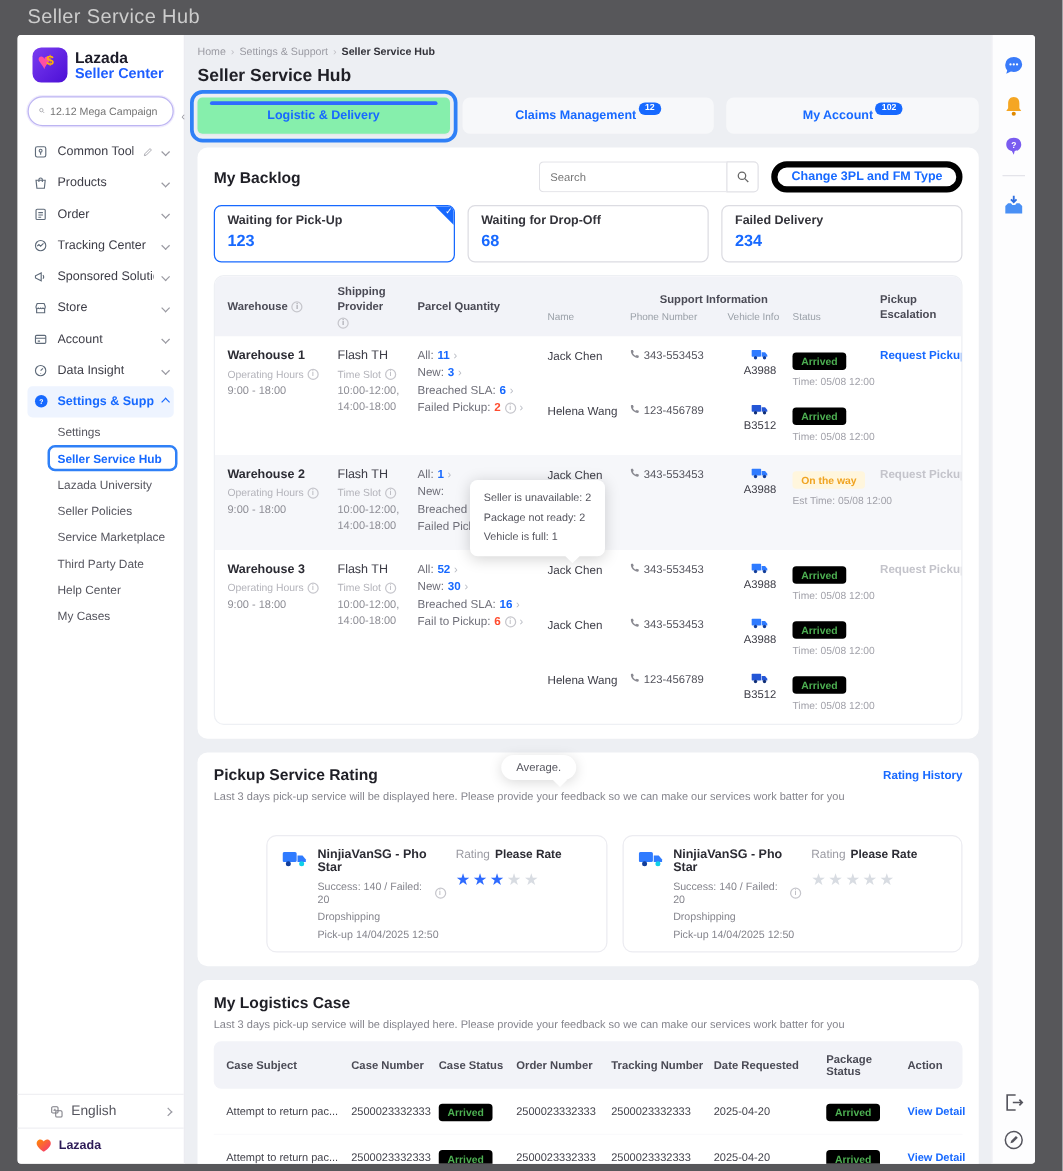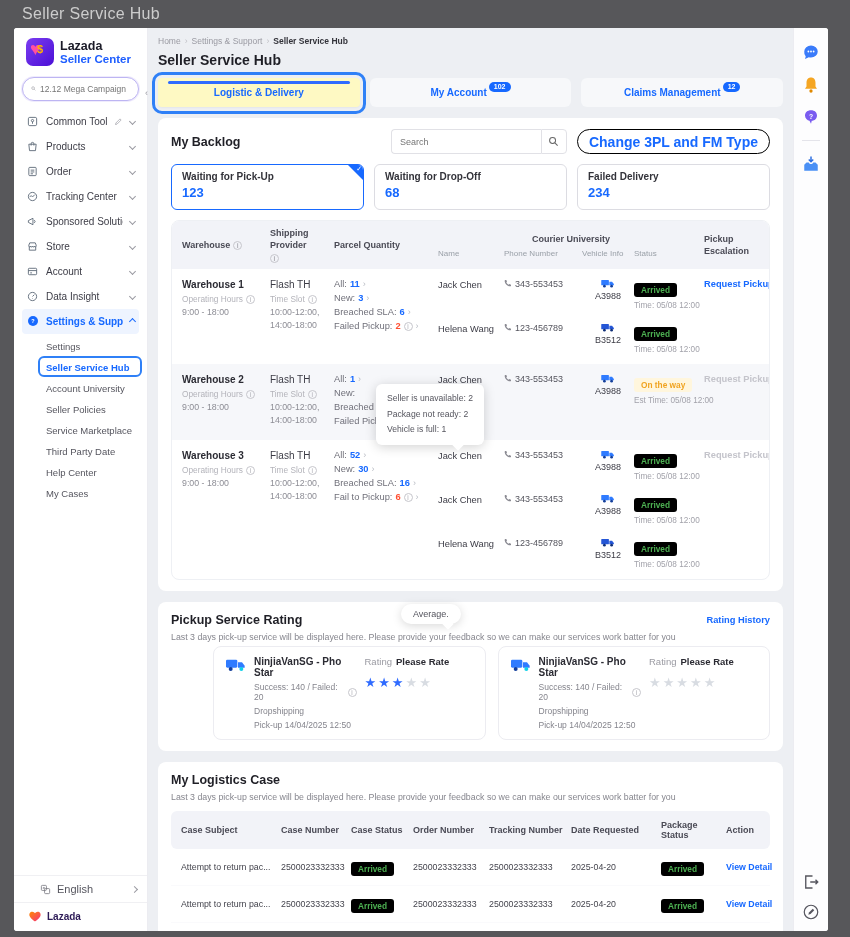--- a/index.html
+++ b/index.html
@@ -46,35 +46,35 @@
   .content { width:645px; background:#edeff3; padding:8px 10px 0 10px; position:relative; flex-shrink:0; }
   .breadcrumb { font-size:8.5px; color:#9a9aa2; display:flex; gap:4px; align-items:center; }
   .breadcrumb .sep { color:#c0c0c6; }
   .breadcrumb .current { color:#33333a; font-weight:bold; }
   .page-title { font-size:14px; font-weight:bold; color:#1f1f26; margin-top:6px; }
 
   .tabs { display:flex; gap:10px; margin-top:10px; }
   .tab { flex:1; height:29px; background:#f7f8fa; border-radius:6px; display:flex; align-items:center; justify-content:center; font-size:10px; font-weight:bold; color:#1769ff; cursor:pointer; position:relative; }
   .tab-badge { position:relative; top:-6px; margin-left:2px; background:#1769ff; color:#fff; font-size:7px; font-weight:bold; padding:1.5px 5px; border-radius:8px; }
   .tab-active-wrap { flex:1; position:relative; }
-  .tab.active { background:#fef9c3; border-radius:4px; box-shadow:0 1px 2px rgba(0,0,0,.04); width:100%; }
+  .tab.active { background:#86efac; border-radius:4px; box-shadow:0 1px 2px rgba(0,0,0,.04); width:100%; }
   .tab.active::before { content:""; position:absolute; top:3px; left:10px; right:10px; height:3px; border-radius:2px; background:#2f6bff; }
   .tab-annotation { position:absolute; left:-6px; top:-6px; right:-6px; bottom:-7px; border:3px solid #2f80f7; border-radius:10px; pointer-events:none; z-index:4; }
 
   .panel { background:#fff; border-radius:8px; margin-top:11px; padding:11px 13px; position:relative; }
   .panel-title { font-size:12.5px; font-weight:bold; color:#1f1f26; }
   .panel-sub { font-size:8.8px; color:#85858d; margin-top:5px; }
 
   
   .backlog-head { display:flex; align-items:center; }
   .backlog-head .sp { margin-left:auto; }
   .bl-search { display:flex; height:25px; }
   .bl-search input { width:150px; border:1px solid #e1e1e6; border-right:none; border-radius:4px 0 0 4px; padding:0 8px; font-size:9px; color:#666; outline:none; font-family:inherit; }
   .bl-search-btn { width:26px; border:1px solid #e1e1e6; border-radius:0 4px 4px 0; background:#fff; display:flex; align-items:center; justify-content:center; cursor:pointer; }
-  .change-btn { margin-left:10px; height:25px; border:1px solid #000000; color:#1769ff; background:#fff; border-radius:13px; font-size:14px; font-weight:bold; padding:0 11px; cursor:pointer; font-family:inherit; }
+  .change-btn { margin-left:10px; height:25px; border:5px solid #000000; color:#1769ff; background:#fff; border-radius:13px; font-size:10px; font-weight:bold; padding:0 11px; cursor:pointer; font-family:inherit; }
 
   .cards { display:flex; gap:10px; margin-top:10px; }
   .scard { flex:1; height:46px; border:1px solid #dcdce2; border-radius:6px; padding:6px 10px; position:relative; background:#fff; cursor:pointer; overflow:hidden; }
   .scard .lbl { font-size:10px; font-weight:bold; color:#33333a; }
   .scard .cnt { font-size:13px; font-weight:bold; color:#1769ff; margin-top:3px; }
   .scard.selected { border:1.5px solid #1769ff; }
   .corner-check { position:absolute; top:0; right:0; width:0; height:0; border-top:15px solid #1769ff; border-left:15px solid transparent; }
   .corner-check span { position:absolute; top:-15px; right:1px; color:#fff; font-size:7px; }
 
   
@@ -106,21 +106,21 @@
   .esc-link.disabled { color:#c4c4cb; cursor:default; }
   .info { display:inline-block; width:9px; height:9px; border:1px solid #c6c6cc; border-radius:50%; font-size:6.5px; line-height:8px; text-align:center; color:#ababb2; font-style:normal; flex-shrink:0; }
 
   .parcel-tooltip { position:absolute; left:-62px; top:10px; background:#fff; border-radius:6px; box-shadow:0 2px 12px rgba(0,0,0,.18); padding:7px 11px; font-size:8.6px; color:#55555e; line-height:1.8; white-space:nowrap; z-index:6; }
   .tt-arrow { position:absolute; bottom:-4px; left:72%; width:8px; height:8px; background:#fff; transform:rotate(45deg); }
 
   
   .rating-head { display:flex; align-items:center; }
   .history-link { margin-left:auto; font-size:9.3px; font-weight:bold; color:#1769ff; cursor:pointer; }
   .avg-tooltip { position:absolute; left:243px; top:2px; background:#fff; border-radius:12px; box-shadow:0 2px 10px rgba(0,0,0,.15); padding:5px 12px; font-size:9px; color:#55555e; z-index:5; }
-  .rating-cards { display:flex; gap:12px; margin-top:4px; padding-left:42px; }
+  .rating-cards { display:flex; gap:12px; margin-top:26px; padding-left:42px; }
   .rcard { flex:1; border:1px solid #ececf1; border-radius:8px; padding:9px 12px; display:flex; gap:8px; background:#fff; }
   .rcard .texts { flex:1; }
   .rc-name { font-size:10px; font-weight:bold; color:#2b2b33; }
   .rc-line { font-size:8.5px; color:#85858d; margin-top:4px; display:flex; align-items:center; gap:3px; }
   .rc-right { width:108px; text-align:left; }
   .rc-rate-row { font-size:9.5px; }
   .rc-rate-row .g { color:#9a9aa2; }
   .rc-rate-row .b { color:#2b2b33; font-weight:bold; margin-left:4px; }
   .stars { margin-top:6px; letter-spacing:2px; }
   .star { color:#d8dce2; font-size:13px; cursor:pointer; }
@@ -267,21 +267,21 @@
         <span class="chev up"></span>
       </div>
     </div>
 
     <div class="submenu">
       <div class="sub-item"><span>Settings</span></div>
       <div class="sub-item active">
         <span>Seller Service Hub</span>
         <span class="sub-annotation"></span>
       </div>
-      <div class="sub-item"><span>Account University</span></div>
+      <div class="sub-item"><span>Lazada University</span></div>
       <div class="sub-item"><span>Seller Policies</span></div>
       <div class="sub-item"><span>Service Marketplace</span></div>
       <div class="sub-item"><span>Third Party Date</span></div>
       <div class="sub-item"><span>Help Center</span></div>
       <div class="sub-item"><span>My Cases</span></div>
     </div>
 
     <div class="side-bottom">
       <div class="lang-row">
         <svg width="11" height="11" viewBox="0 0 24 24" fill="none" stroke="#7a7a82" stroke-width="1.8">
@@ -319,26 +319,26 @@
     <div class="page-title">Seller Service Hub</div>
 
     <div class="tabs">
       <div class="tab-active-wrap">
         <div class="tab active">
           <span>Logistic &amp; Delivery</span>
         </div>
         <div class="tab-annotation"></div>
       </div>
       <div class="tab">
+        <span>Claims Management</span>
+        <span class="tab-badge">12</span>
+      </div>
+      <div class="tab">
         <span>My Account</span>
         <span class="tab-badge">102</span>
-      </div>
-      <div class="tab">
-        <span>Claims Management</span>
-        <span class="tab-badge">12</span>
       </div>
     </div>
 
     <section class="panel">
       <div class="backlog-head">
         <div class="panel-title">My Backlog</div>
         <div class="sp bl-search">
           <input type="text" placeholder="Search" style="">
           <button class="bl-search-btn">
               <svg width="11" height="11" viewBox="0 0 24 24">
@@ -373,21 +373,21 @@
           <div class="th">
               <span>Warehouse</span>
               <span class="info">i</span>
             </div>
           <div class="th">
               <span>Shipping Provider</span>
               <span class="info">i</span>
             </div>
           <div class="th">Parcel Quantity</div>
           <div>
-            <div class="cg-title">Courier University</div>
+            <div class="cg-title">Support Information</div>
             <div class="cg-sub">
               <span>Name</span>
               <span>Phone Number</span>
               <span>Vehicle Info</span>
               <span>Status</span>
             </div>
           </div>
           <div class="th">Pickup Escalation</div>
         </div>
 

